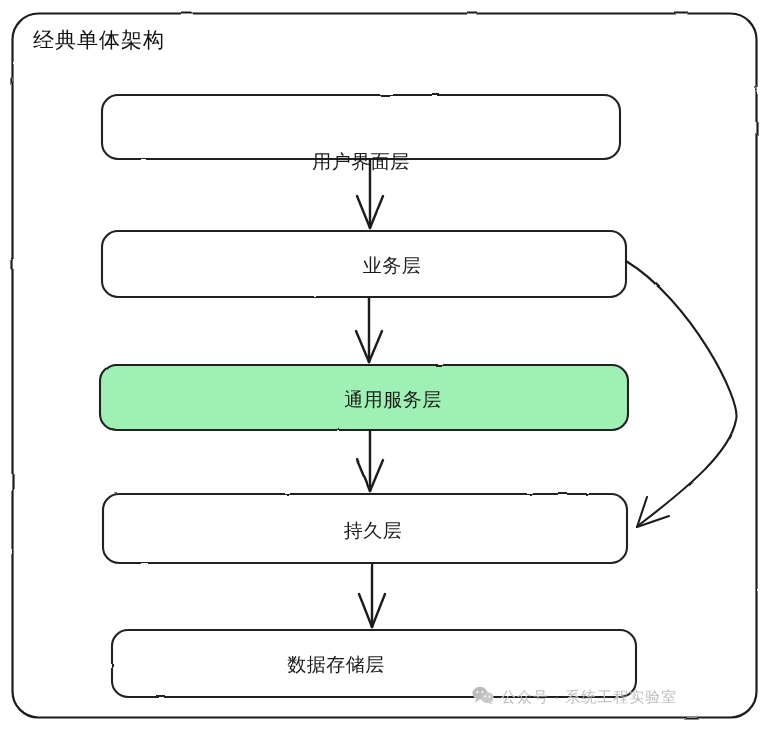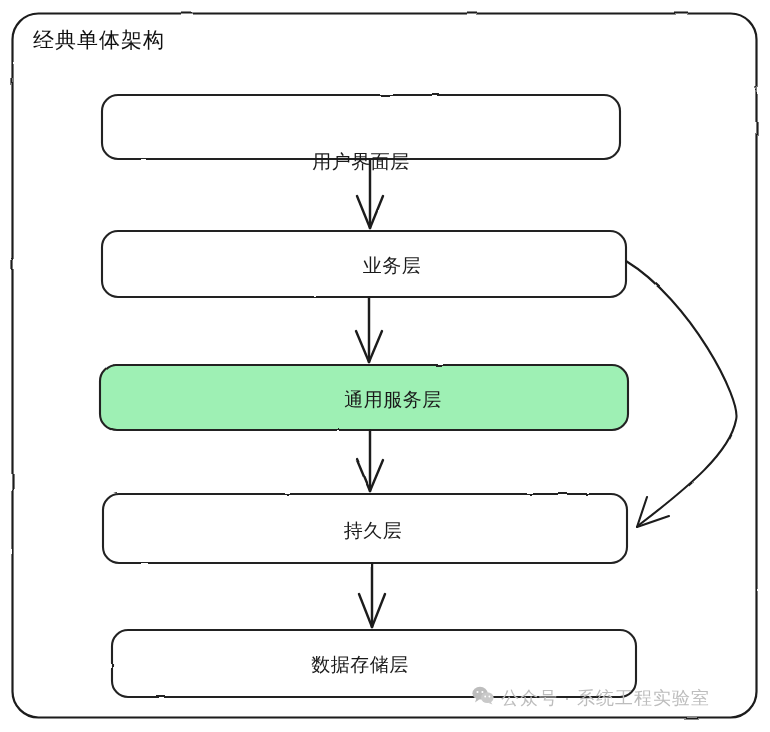--- a/index.html
+++ b/index.html
@@ -41,21 +41,21 @@
     white-space: nowrap;
   }
   #watermark {
     position: absolute;
     left: 472px;
     top: 686px;
     display: flex;
     align-items: center;
     gap: 7px;
     color: #b9b9b9;
-    font-size: 18px;
+    font-size: 15px;
     letter-spacing: 1px;
     white-space: nowrap;
     user-select: none;
   }
   #watermark .wm-text { color: #bdbdbd; }
 </style>
 </head>
 <body>
 
 <svg id="canvas" viewBox="0 0 770 732" xmlns="http://www.w3.org/2000/svg">
@@ -115,21 +115,21 @@
     <path d="M669,516 L637,527"></path>
   </g>
 </svg>
 
 <div id="diagram-title">经典单体架构</div>
 
 <div class="layer-label" style="left:102px; top:117px; width:518px;margin-top:32px;">用户界面层</div>
 <div class="layer-label" style="left:102px; top:253px; width:524px;margin-left:28px;">业务层</div>
 <div class="layer-label" style="left:100px; top:387px; width:528px;margin-left:29px;">通用服务层</div>
 <div class="layer-label" style="left:103px; top:518px; width:540px;">持久层</div>
-<div class="layer-label" style="left:128px; top:652px; width:464px;">数据存储层</div>
+<div class="layer-label" style="left:104px; top:652px; width:464px;">数据存储层</div>
 
 <div id="watermark">
   <span aria-hidden="true">
     <svg width="22" height="19" viewBox="0 0 22 19" xmlns="http://www.w3.org/2000/svg">
       <ellipse cx="8" cy="7.2" rx="7.6" ry="6.4" fill="#bdbdbd"></ellipse>
       <path d="M4.4 12.2 L3 16.4 L7.2 13.6 Z" fill="#bdbdbd"></path>
       <ellipse cx="15.3" cy="11.6" rx="6.3" ry="5.4" fill="#c9c9c9"></ellipse>
       <path d="M18.6 15.6 L20.4 18.6 L16.6 17 Z" fill="#c9c9c9"></path>
       <circle cx="5.5" cy="6" r="1.05" fill="#ffffff"></circle>
       <circle cx="10.4" cy="6" r="1.05" fill="#ffffff"></circle>

